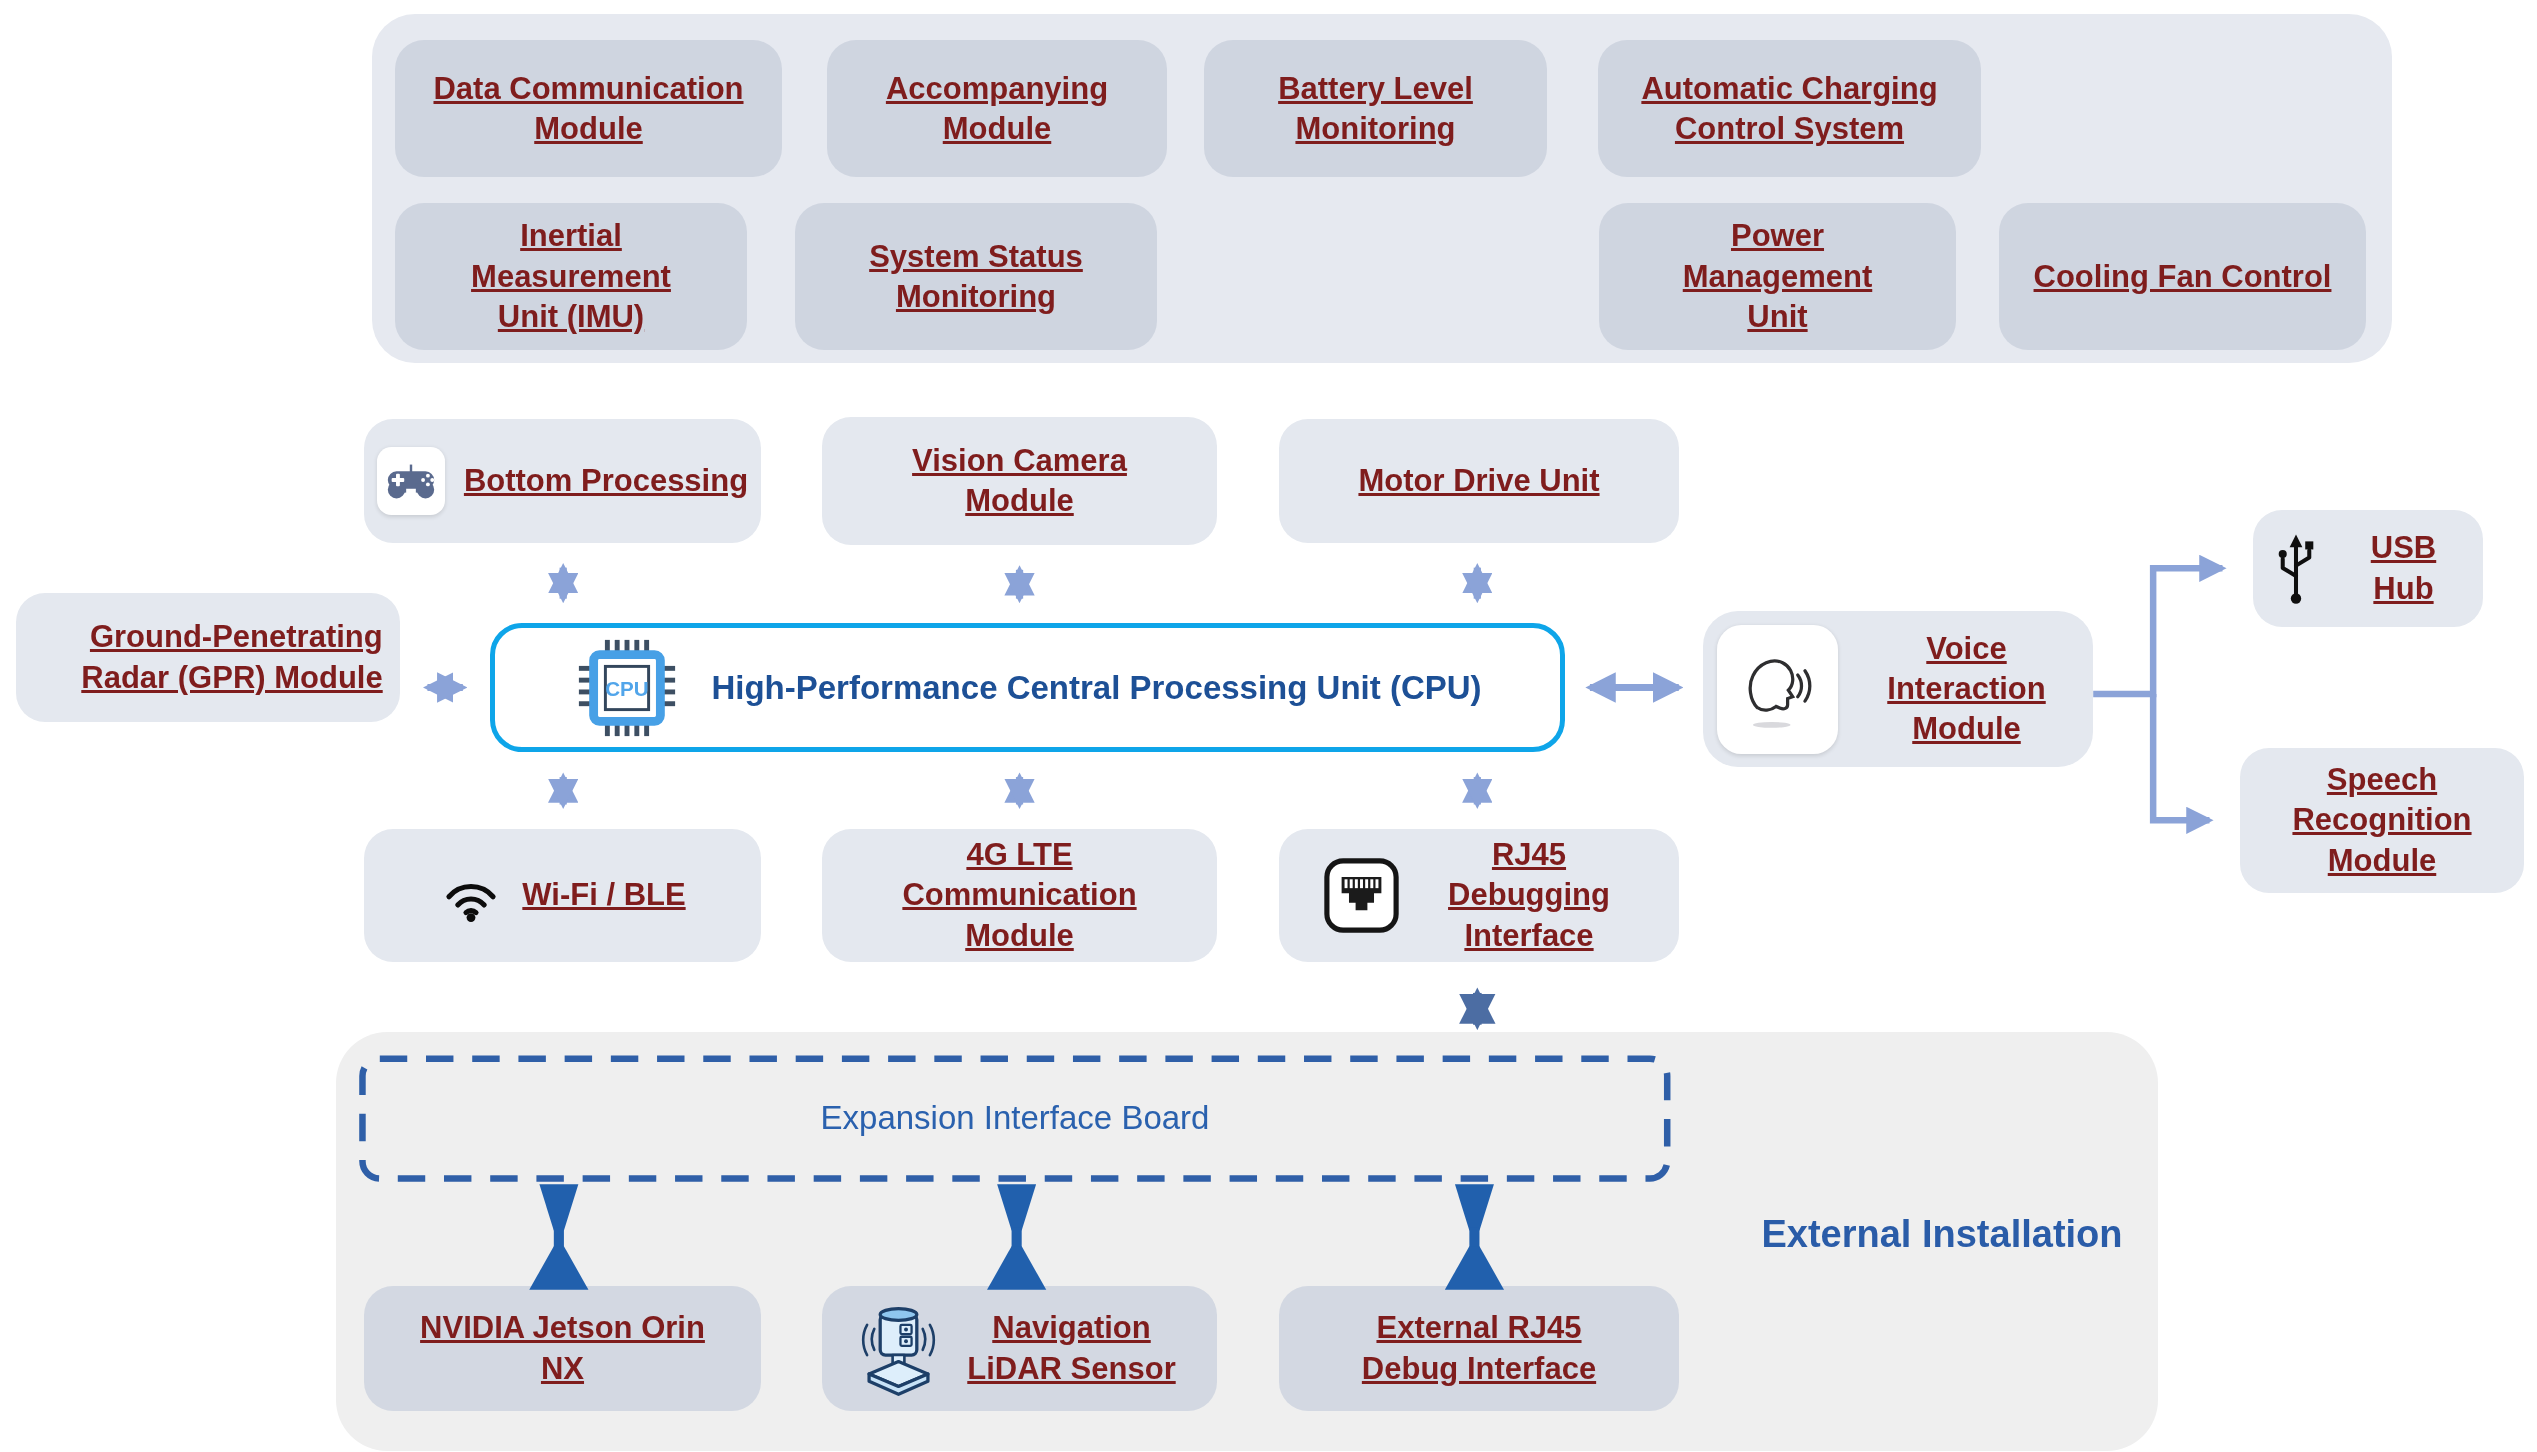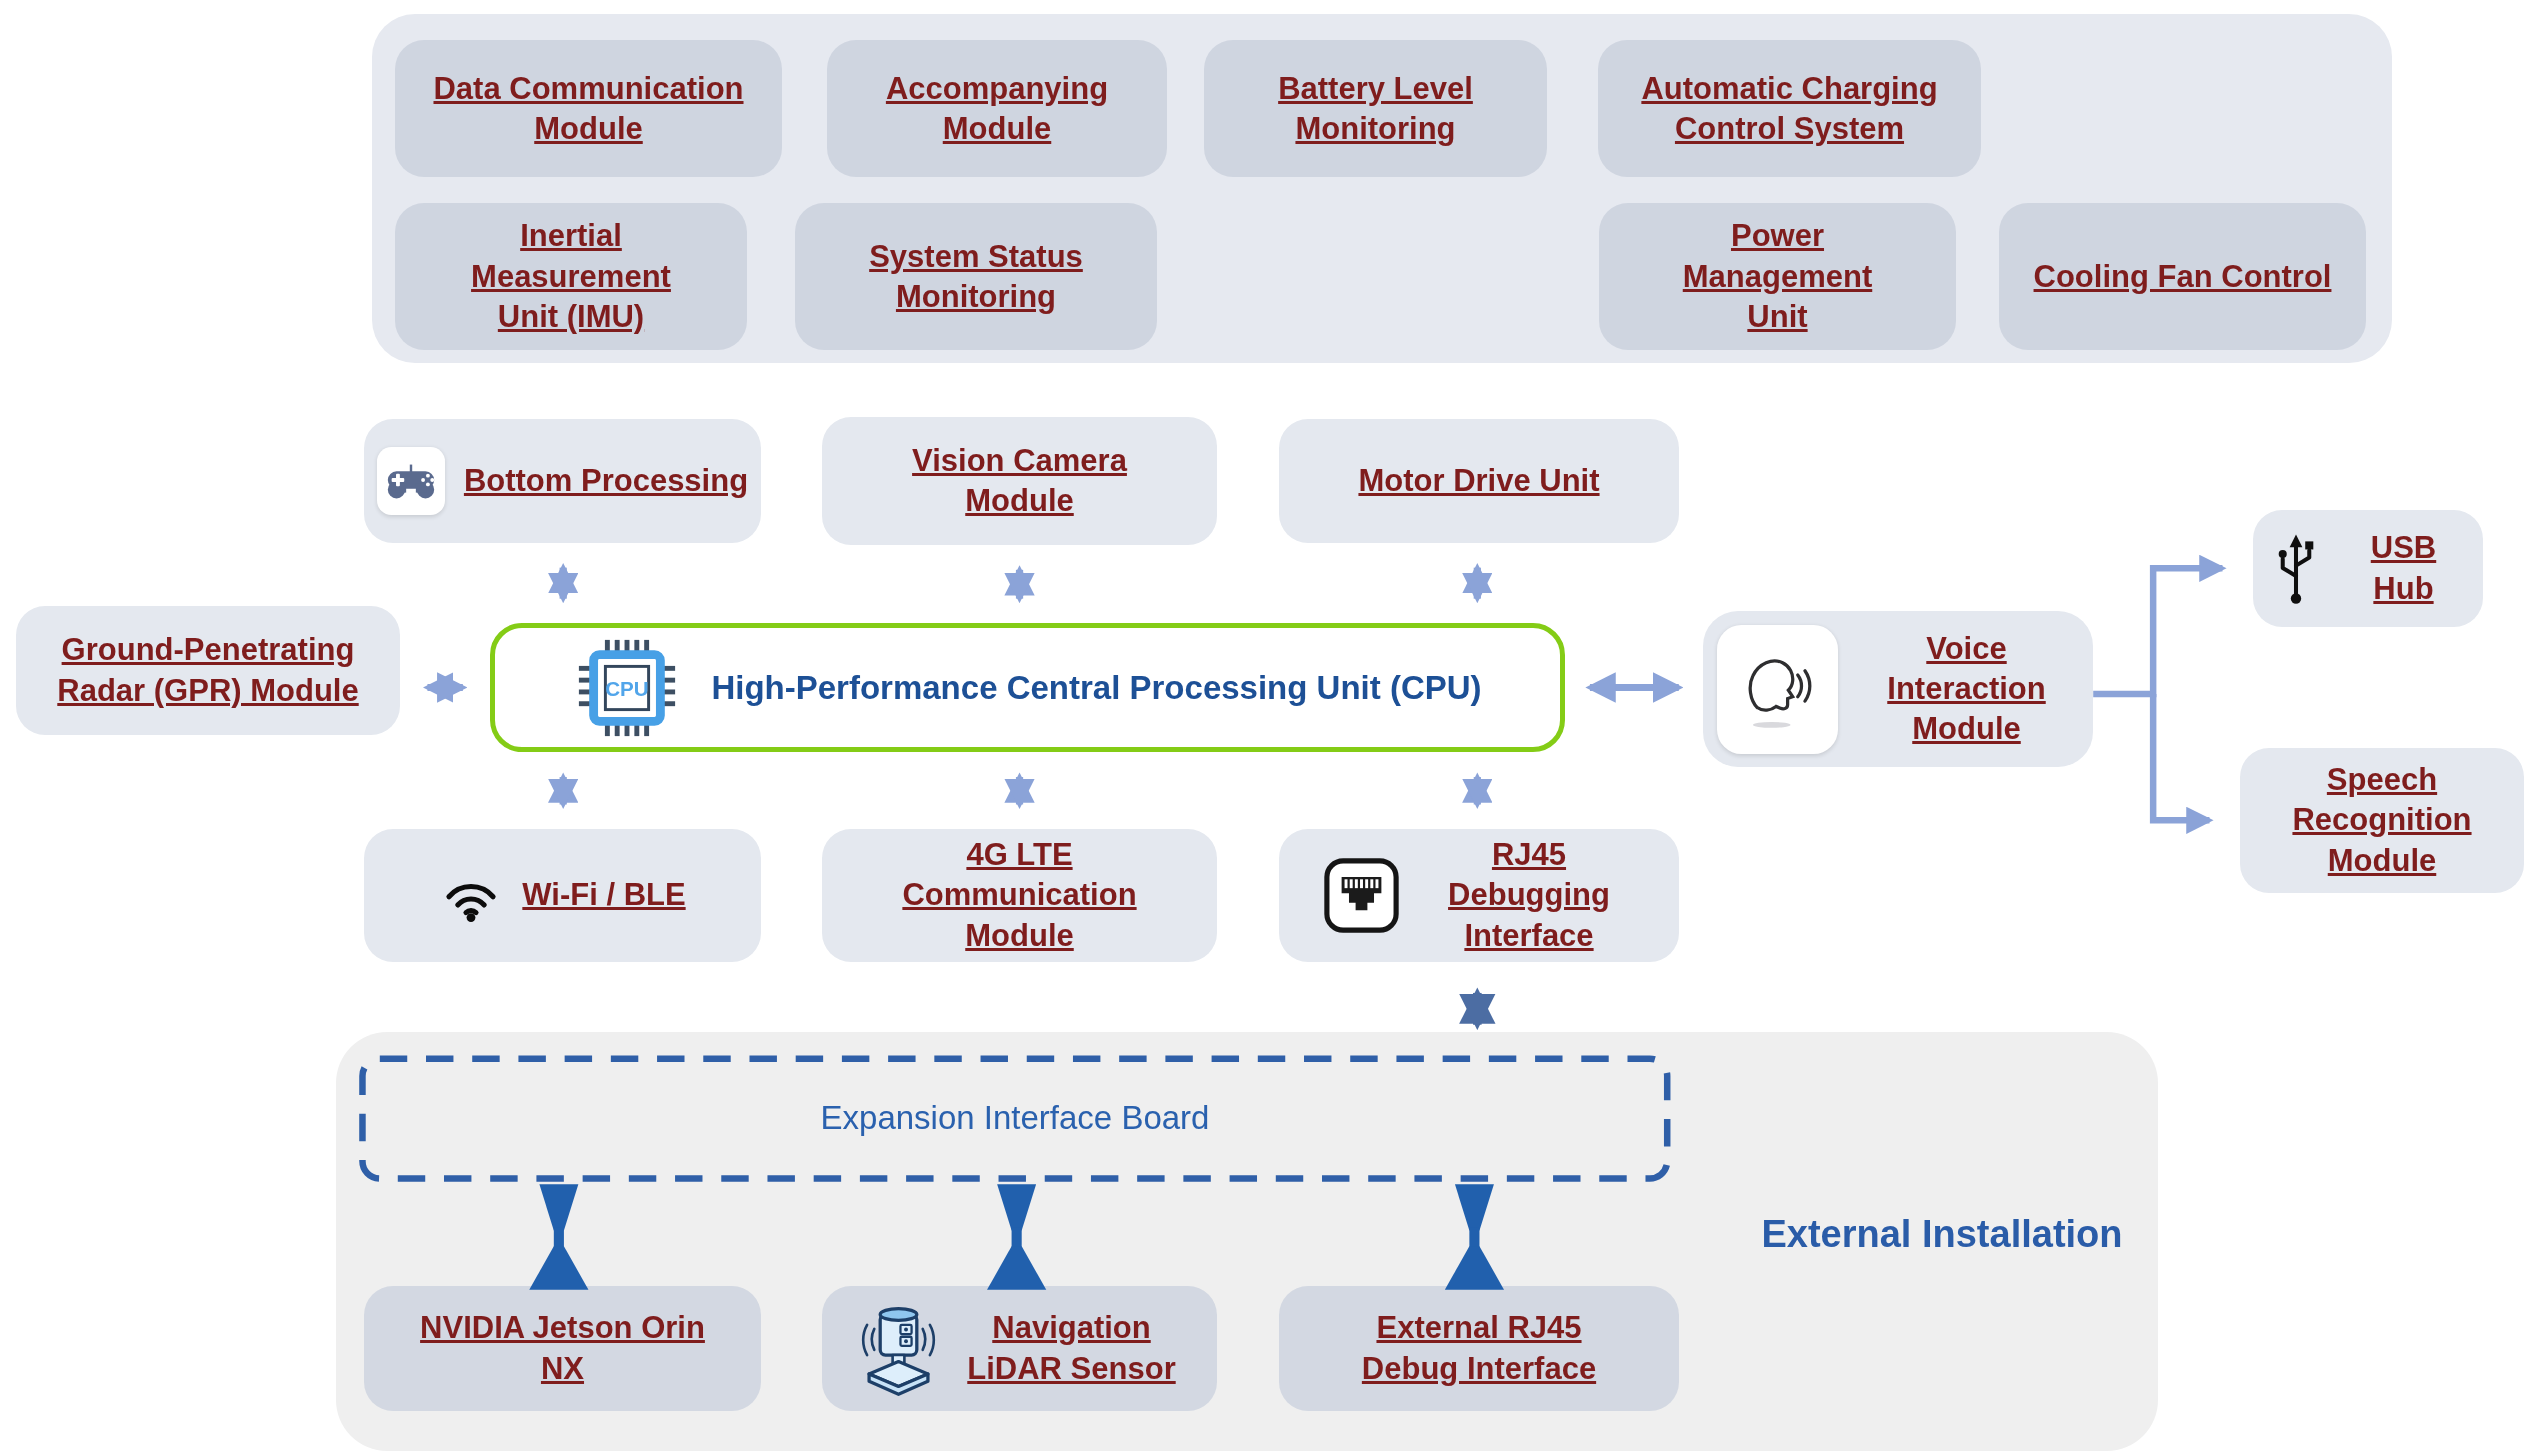--- a/index.html
+++ b/index.html
@@ -13,21 +13,21 @@
     position:absolute;display:flex;align-items:center;justify-content:center;
     text-align:center;border-radius:29px;color:#7f1d1d;font-size:31px;font-weight:600;
     line-height:1.3;box-sizing:border-box;padding:0 17.3px;text-decoration:underline;
   }
   .fill-mod{background:#cfd5e0;}
   .fill-light{background:#e4e8ef;}
   .fill-ext{background:#d3d8e2;}
   .pad-lg{padding:16px 51px;}
   .cpu-box{
     position:absolute;display:flex;align-items:center;justify-content:center;gap:30px;
-    background:#ffffff;border:5px solid #84cc16;border-radius:32px;box-sizing:border-box;
+    background:#ffffff;border:5px solid #0ea5e9;border-radius:32px;box-sizing:border-box;
     color:#1d5096;font-size:33px;font-weight:700;
   }
   .iconbox{display:flex;align-items:center;justify-content:center;flex:0 0 auto;}
   .white-tile{background:#ffffff;border-radius:14.4px;box-shadow:0 1.4px 4.3px rgba(0,0,0,0.12);}
   .hasicon{display:flex;align-items:center;justify-content:center;gap:19px;text-align:center;}
   .lbl{display:block;}
   .ext-title{
     position:absolute;color:#2a5ca8;font-size:38px;font-weight:700;text-align:center;
   }
   .exp-label{
@@ -92,21 +92,21 @@
   </div>
 
   <div class="box fill-light pad-lg" style="left:822px;top:417px;width:395px;height:128px;">
     <span class="lbl">Vision Camera Module</span>
   </div>
 
   <div class="box fill-light" style="left:1279px;top:419px;width:400px;height:124px;">
     <span class="lbl">Motor Drive Unit</span>
   </div>
 
-  <div class="box fill-light" style="left:16px;top:606px;width:384px;height:129px;">
+  <div class="box fill-light" style="left:16px;top:593px;width:384px;height:129px;text-align:right;">
     <span class="lbl">Ground-Penetrating Radar (GPR) Module</span>
   </div>
 
   <div class="cpu-box" style="left:490px;top:623px;width:1075px;height:129px;">
     <span class="iconbox">
       <svg width="108" height="108" viewBox="0 0 110 110" style="font-size:46px">
         <g stroke="#3d4f63" stroke-width="5">
           <line x1="35" y1="6" x2="35" y2="20"></line>
             <line x1="45" y1="6" x2="45" y2="20"></line>
             <line x1="55" y1="6" x2="55" y2="20"></line>

